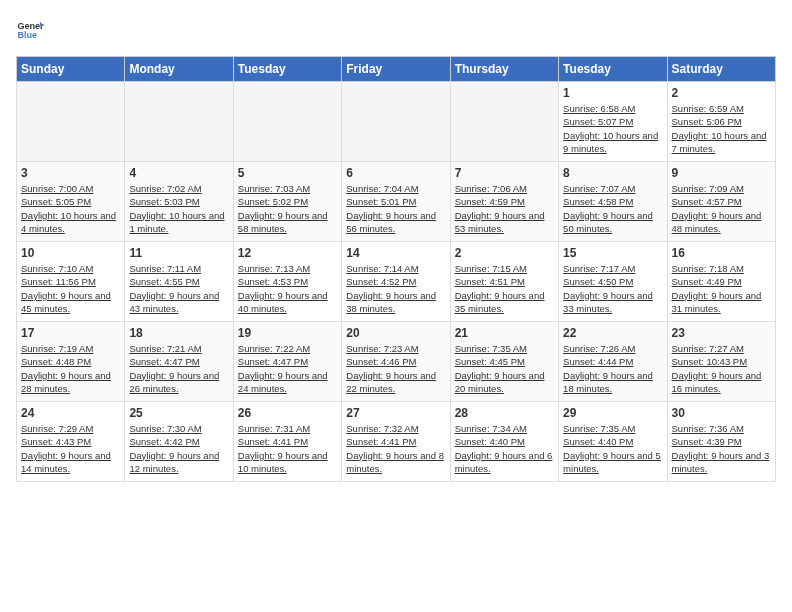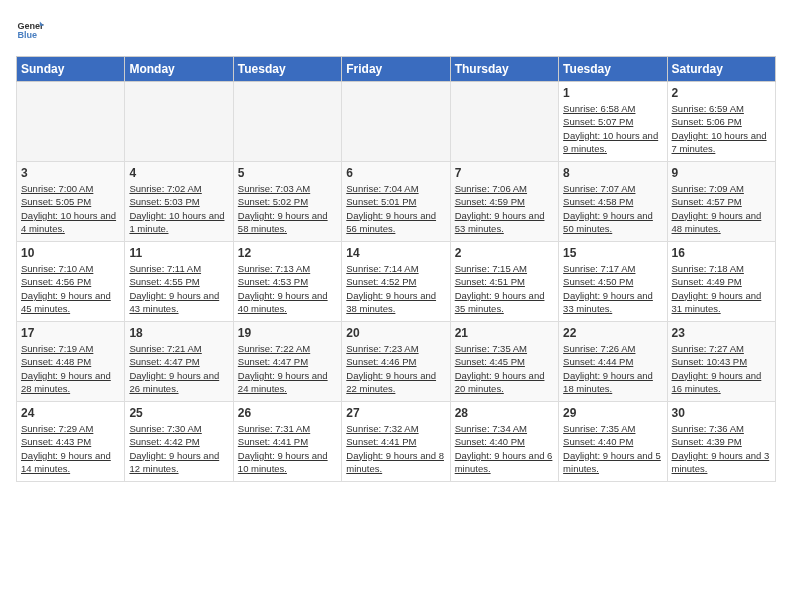--- a/index.html
+++ b/index.html
@@ -178,21 +178,21 @@
           <div class="day-info">Sunrise: 7:09 AM
 Sunset: 4:57 PM
 Daylight: 9 hours
 and 48 minutes.</div>
         </td>
       </tr>
       <tr>
         <td>
           <span class="day-number">10</span>
           <div class="day-info">Sunrise: 7:10 AM
-Sunset: 4:56 PM
+Sunset: 11:56 PM
 Daylight: 9 hours
 and 45 minutes.</div>
         </td>
         <td>
           <span class="day-number">11</span>
           <div class="day-info">Sunrise: 7:11 AM
 Sunset: 4:55 PM
 Daylight: 9 hours
 and 43 minutes.</div>
         </td>

